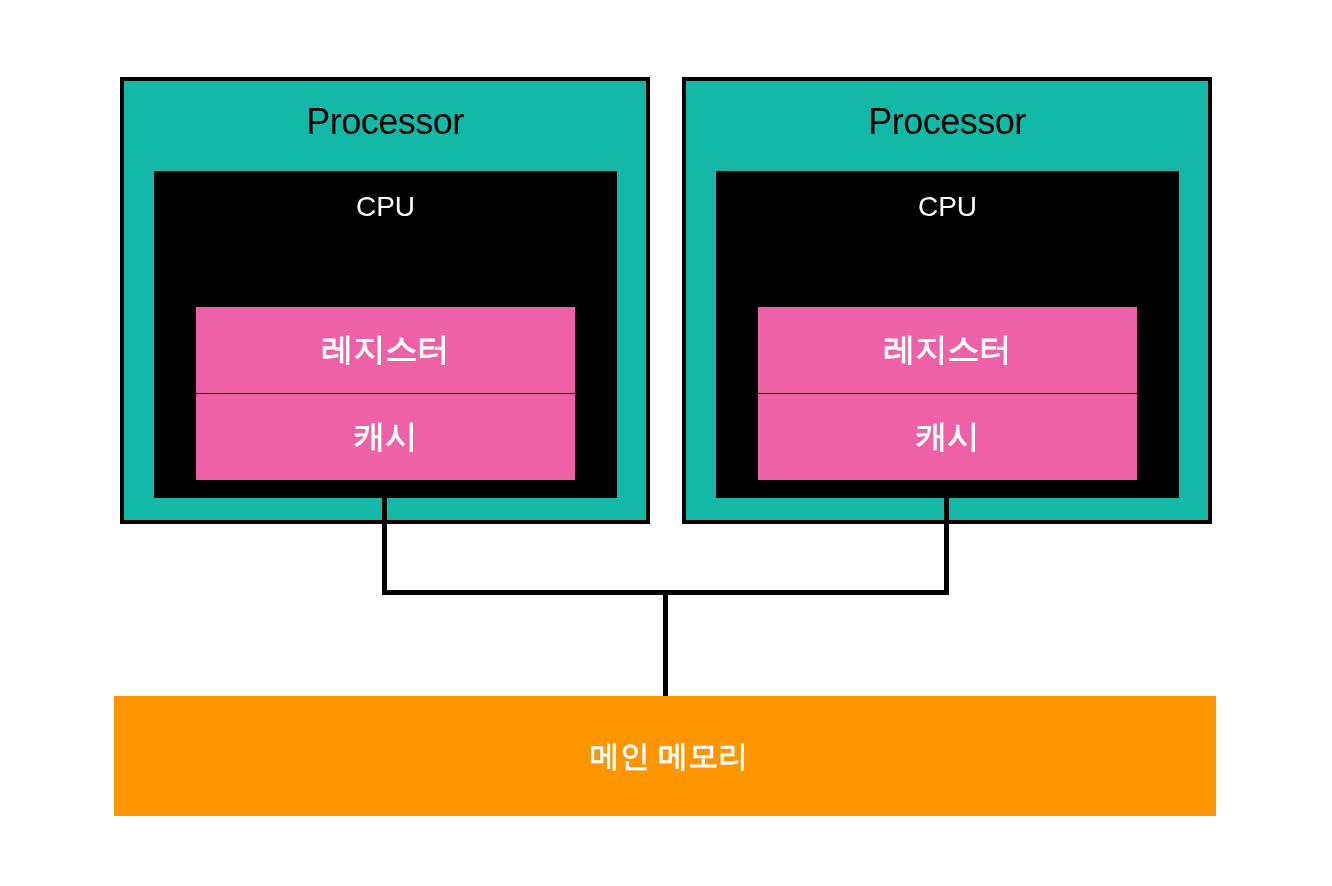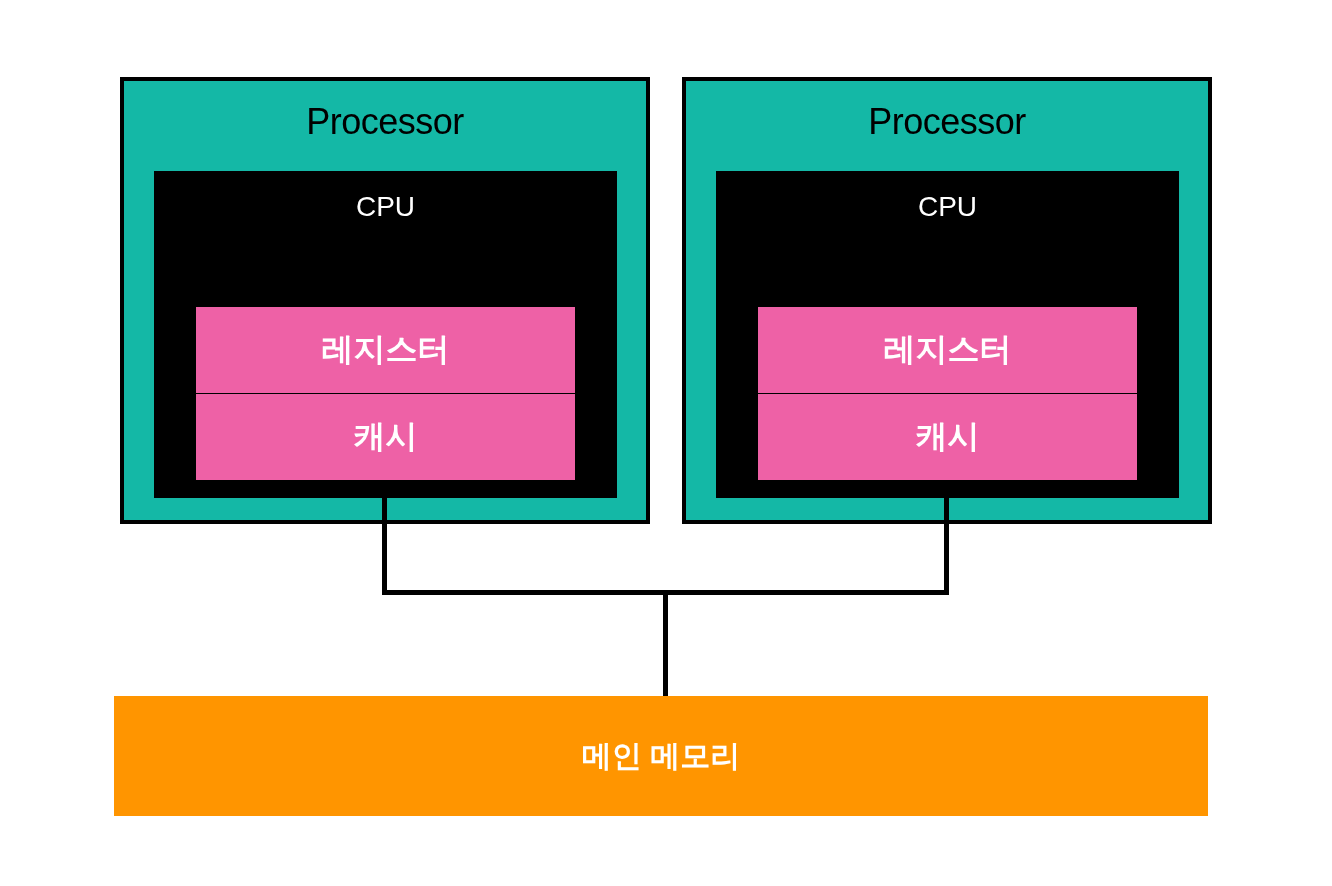--- a/index.html
+++ b/index.html
@@ -5,21 +5,21 @@
   html,body{margin:0;padding:0;background:#ffffff;}
   body{width:1332px;height:886px;position:relative;overflow:hidden;font-family:"Liberation Sans",sans-serif;}
   .proc{position:absolute;top:77px;width:530px;height:447px;box-sizing:border-box;border:4px solid #000;background:#14b8a6;}
   .proc-title{position:absolute;left:0;right:0;top:20px;text-align:center;font-size:36px;color:#000;letter-spacing:-0.5px;}
   .cpu{position:absolute;left:30px;top:90px;width:463px;height:327px;background:#000;}
   .cpu-title{position:absolute;left:0;right:0;top:20px;text-align:center;font-size:28px;color:#fff;}
   .block{position:absolute;left:42px;width:379px;height:86px;display:flex;align-items:center;justify-content:center;color:#fff;font-weight:bold;font-size:32px;}
   .reg{top:105px;margin-top:31px;}
   .cache{top:223px;}
   .wire{position:absolute;background:#000;}
-  .mem{position:absolute;left:114px;top:696px;width:1094px;height:120px;display:flex;align-items:center;justify-content:center;color:#fff;font-weight:bold;font-size:30px;}
+  .mem{position:absolute;left:114px;top:696px;width:1094px;height:120px;display:flex;align-items:center;justify-content:center;color:#fff;font-weight:bold;font-size:30px;padding-left:8px;}
 </style>
 </head>
 <body>
 
 <div class="proc" style="left:120px;">
   <div class="proc-title">Processor</div>
   <div class="cpu" style="background: rgb(0, 0, 0);">
     <div class="cpu-title">CPU</div>
     <div class="block reg" style="background: rgb(238, 97, 166);">레지스터</div>
     <div class="block cache" style="background: rgb(238, 97, 166);">캐시</div>

